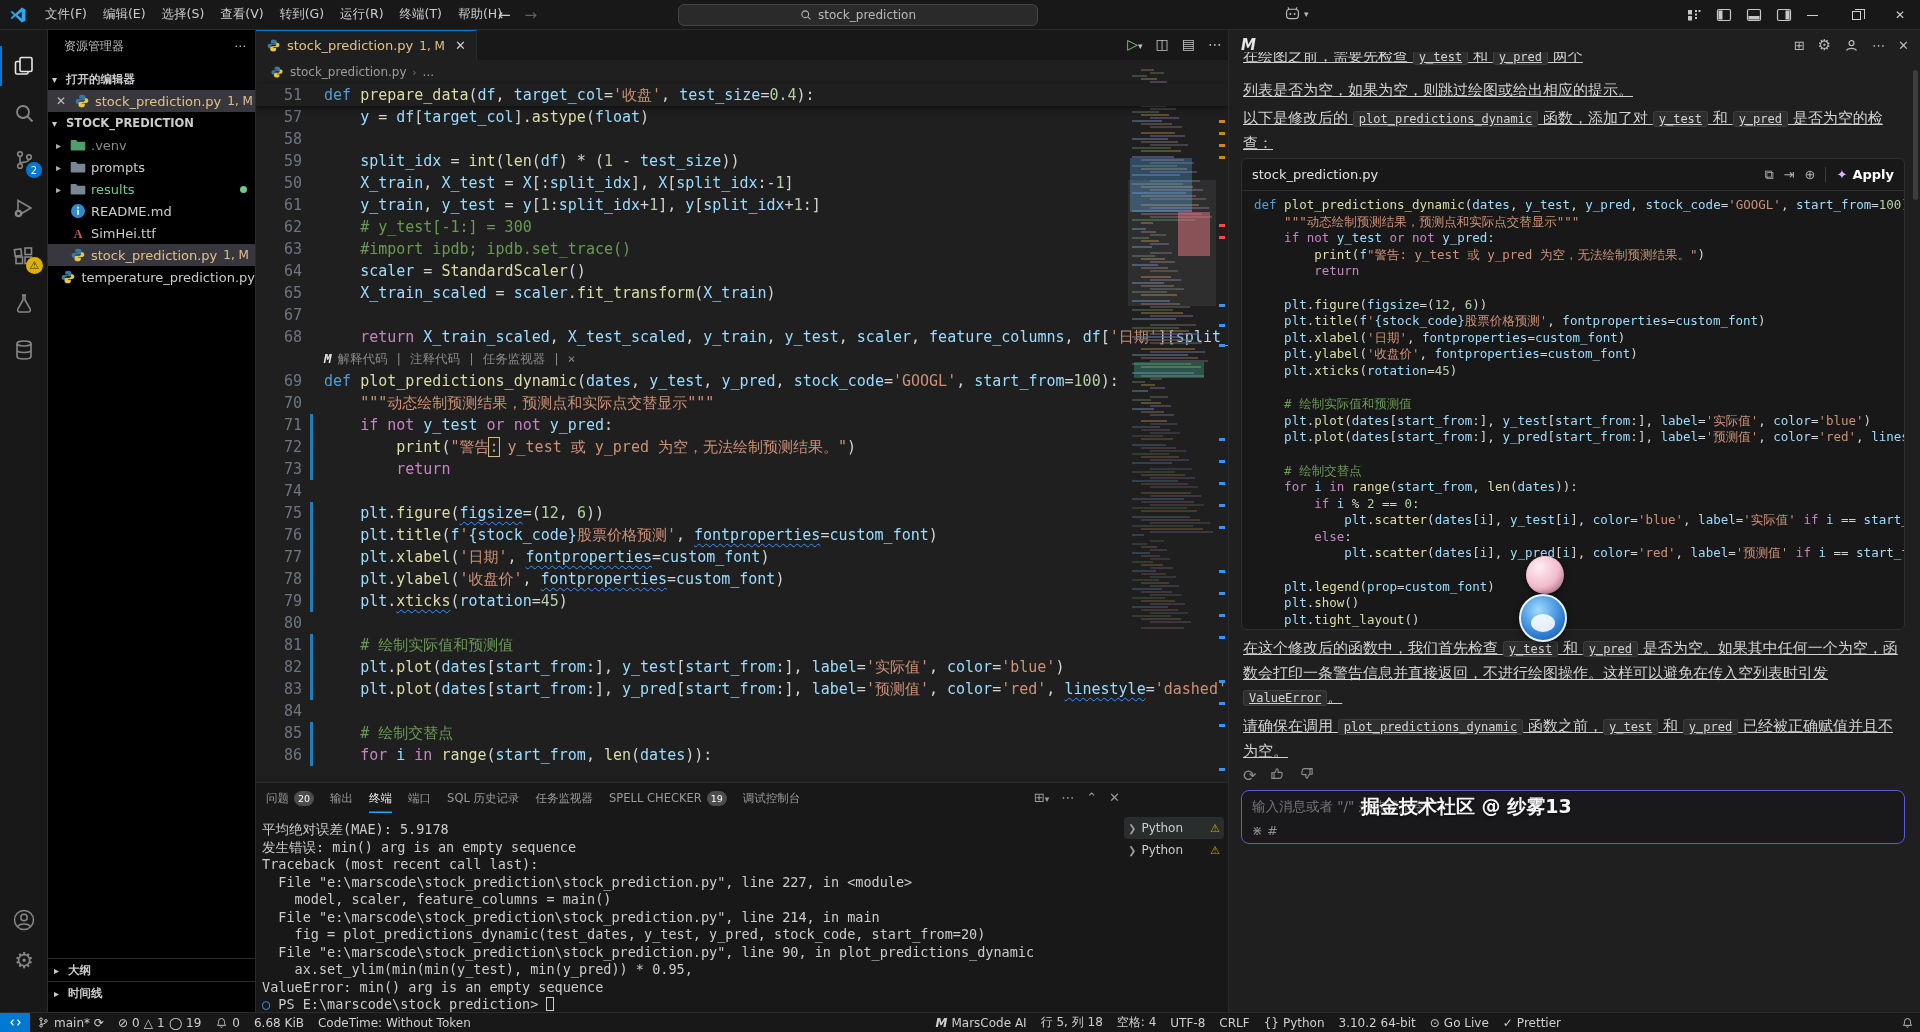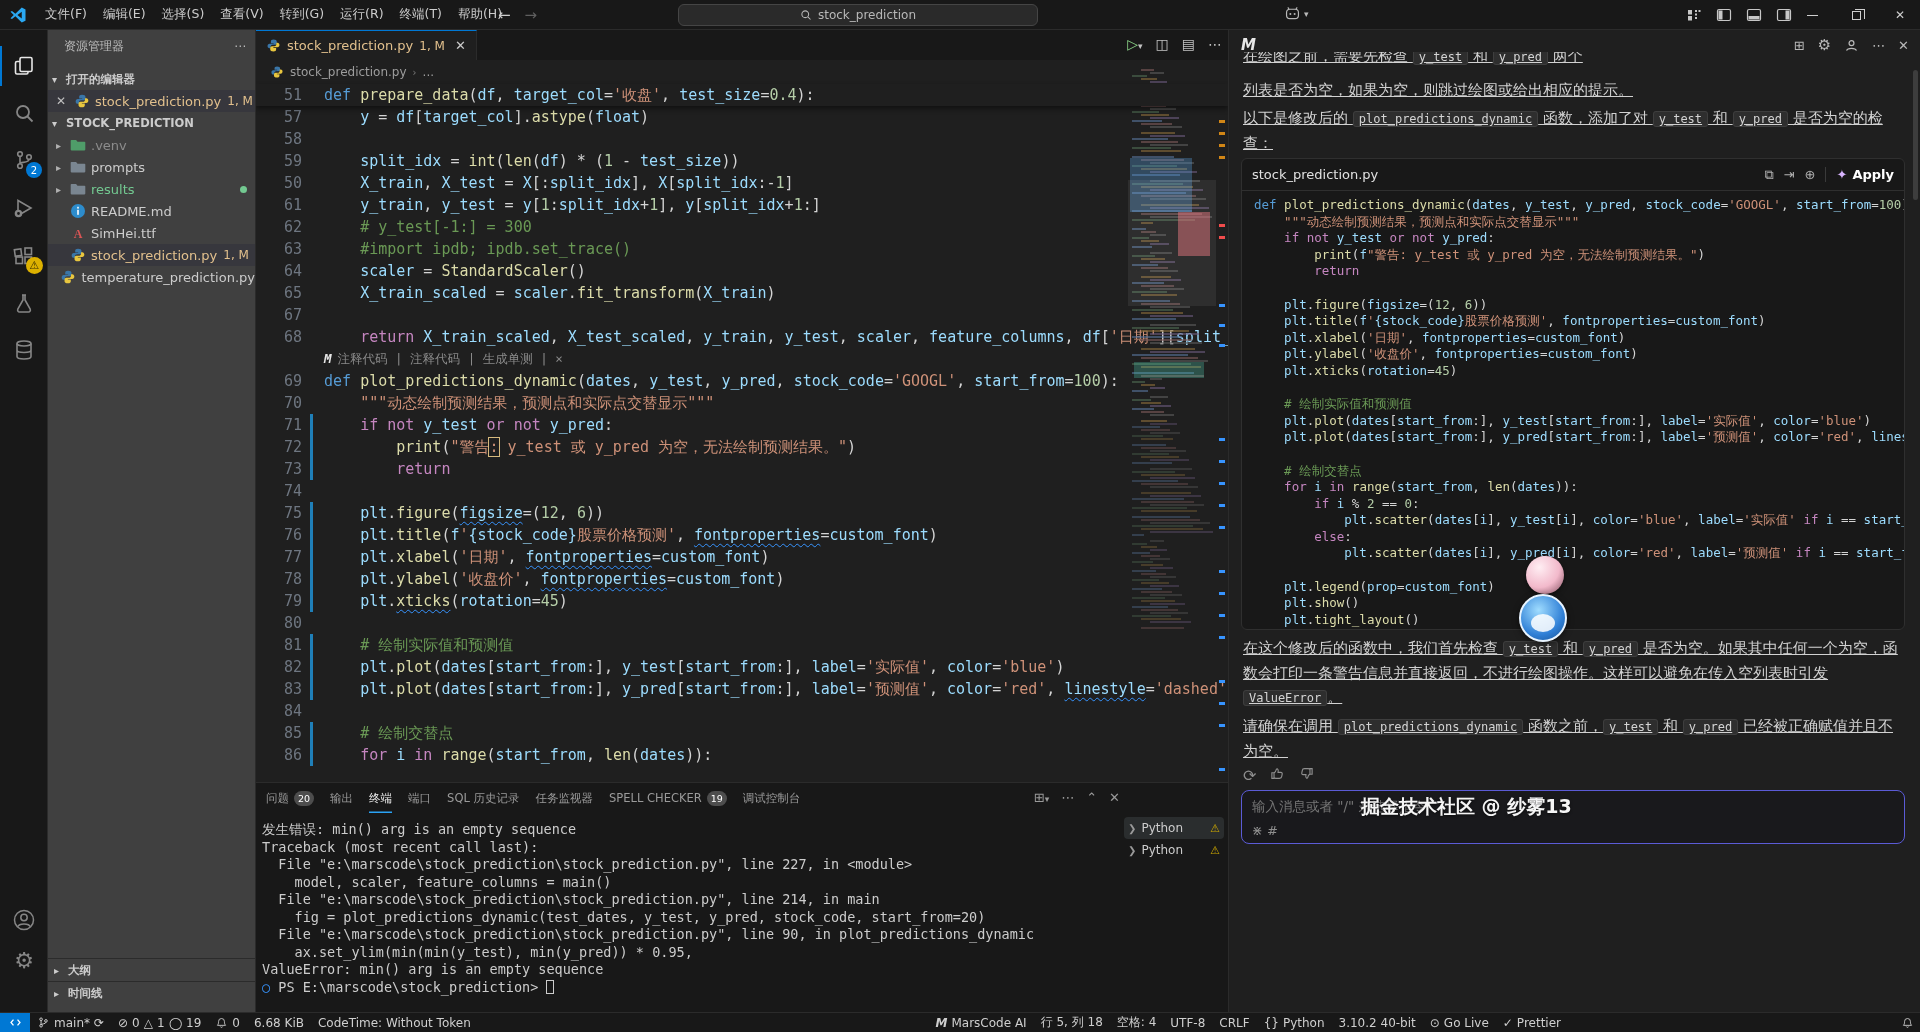--- a/index.html
+++ b/index.html
@@ -29,21 +29,21 @@
   #activitybar { position:absolute; left:0; top:30px; width:48px; height:982px; background:#181818; border-right:1px solid #2b2b2b; }
   .act { position:absolute; left:0; width:48px; height:40px; display:flex; align-items:center; justify-content:center; color:#868686; }
   .act.active { color:#e7e7e7; box-shadow:inset 2px 0 0 #0078d4; }
   .act svg { width:24px; height:24px; }
   .act .badge { position:absolute; right:6px; bottom:2px; min-width:16px; height:16px; border-radius:9px;
     background:#0078d4; color:#fff; font-size:10px; display:flex; align-items:center; justify-content:center; padding:0 3px; }
   .act .warnbadge { position:absolute; right:5px; bottom:2px; width:17px; height:17px; border-radius:50%;
     background:#ddb100; color:#3a3000; font-size:11px; display:flex; align-items:center; justify-content:center; }
 
   
-  #sidebar { position:absolute; left:48px; top:30px; width:208px; height:982px; background:#404040; border-right:1px solid #2b2b2b; font-size:13px; }
+  #sidebar { position:absolute; left:48px; top:30px; width:208px; height:982px; background:#000000; border-right:1px solid #2b2b2b; font-size:13px; }
   #explorer-title { height:24px; display:flex; align-items:center; padding:8px 8px 0 16px; color:#bbbbbb; font-size:12px; }
   #explorer-title .dots { margin-left:auto; color:#bbbbbb; letter-spacing:1px; }
   .sect { display:flex; align-items:center; height:22px; padding-left:4px; font-weight:bold; font-size:11.5px; color:#cccccc; }
   .sect .chev { width:14px; color:#cccccc; font-size:10px; }
   .frow { display:flex; align-items:center; height:22px; padding-left:8px; color:#cccccc; position:relative; white-space:nowrap; overflow:hidden; }
   .frow.selected { background:#37373d; }
   .frow .chev { width:12px; font-size:10px; color:#b0b0b0; }
   .frow .ficon { width:16px; height:16px; margin:0 5px 0 2px; flex:none; }
   .frow .closex { width:14px; color:#c0c0c0; margin-right:2px; font-size:12px; }
   .frow .fbadge { margin-left:6px; font-size:12px; }
@@ -416,21 +416,21 @@
       <div class="cl"><span class="ln">58</span></div>
       <div class="cl"><span class="ln">59</span>    <span class="id">split_idx</span> = <span class="fn">int</span>(<span class="fn">len</span>(<span class="id">df</span>) * (<span class="nu">1</span> - <span class="id">test_size</span>))</div>
       <div class="cl"><span class="ln">50</span>    <span class="id">X_train</span>, <span class="id">X_test</span> = <span class="id">X</span>[:<span class="id">split_idx</span>], <span class="id">X</span>[<span class="id">split_idx</span>:-<span class="nu">1</span>]</div>
       <div class="cl"><span class="ln">61</span>    <span class="id">y_train</span>, <span class="id">y_test</span> = <span class="id">y</span>[<span class="nu">1</span>:<span class="id">split_idx</span>+<span class="nu">1</span>], <span class="id">y</span>[<span class="id">split_idx</span>+<span class="nu">1</span>:]</div>
       <div class="cl"><span class="ln">62</span>    <span class="cm"># y_test[-1:] = 300</span></div>
       <div class="cl"><span class="ln">63</span>    <span class="cm">#import ipdb; ipdb.set_trace()</span></div>
       <div class="cl"><span class="ln">64</span>    <span class="id">scaler</span> = <span class="fn">StandardScaler</span>()</div>
       <div class="cl"><span class="ln">65</span>    <span class="id">X_train_scaled</span> = <span class="id">scaler</span>.<span class="fn">fit_transform</span>(<span class="id">X_train</span>)</div>
       <div class="cl"><span class="ln">67</span></div>
       <div class="cl"><span class="ln">68</span>    <span class="kc">return</span> <span class="id">X_train_scaled</span>, <span class="id">X_test_scaled</span>, <span class="id">y_train</span>, <span class="id">y_test</span>, <span class="id">scaler</span>, <span class="id">feature_columns</span>, <span class="id">df</span>[<span class="st">'日期'</span>][<span class="id">split_idx</span>:]</div>
-      <div class="cl" id="inline-widget"><span class="ln"></span><span class="wlogo">M</span><span>注释代码 | 注释代码 | 生成单测 | ×</span></div>
+      <div class="cl" id="inline-widget"><span class="ln"></span><span class="wlogo">M</span><span>解释代码 | 注释代码 | 任务监视器 | ×</span></div>
       <div class="cl"><span class="ln">69</span><span class="kb">def</span> <span class="fn">plot_predictions_dynamic</span>(<span class="id">dates</span>, <span class="id">y_test</span>, <span class="id">y_pred</span>, <span class="id">stock_code</span>=<span class="st">'GOOGL'</span>, <span class="id">start_from</span>=<span class="nu">100</span>):</div>
       <div class="cl"><span class="ln">70</span>    <span class="st">""</span><span class="st">"动态绘制预测结果，预测点和实际点交替显示"</span><span class="st">""</span></div>
       <div class="cl"><span class="ln">71</span><span class="gbar"></span>    <span class="kc">if</span> <span class="kc">not</span> <span class="id">y_test</span> <span class="kc">or</span> <span class="kc">not</span> <span class="id">y_pred</span>:</div>
       <div class="cl"><span class="ln">72</span><span class="gbar"></span>        <span class="fn">print</span>(<span class="st">"警告<span class="cursor-box">:</span> y_test 或 y_pred 为空，无法绘制预测结果。"</span>)</div>
       <div class="cl"><span class="ln">73</span><span class="gbar"></span>        <span class="kc">return</span></div>
       <div class="cl"><span class="ln">74</span></div>
       <div class="cl"><span class="ln">75</span><span class="gbar"></span>    <span class="id">plt</span>.<span class="fn">figure</span>(<span class="id"><u class="sq">figsize</u></span>=(<span class="nu">12</span>, <span class="nu">6</span>))</div>
       <div class="cl"><span class="ln">76</span><span class="gbar"></span>    <span class="id">plt</span>.<span class="fn">title</span>(<span class="id">f</span><span class="st">'<span class="id">{stock_code}</span>股票价格预测'</span>, <span class="id"><u class="sq">fontproperties</u></span>=<span class="id">custom_font</span>)</div>
       <div class="cl"><span class="ln">77</span><span class="gbar"></span>    <span class="id">plt</span>.<span class="fn">xlabel</span>(<span class="st">'日期'</span>, <span class="id"><u class="sq">fontproperties</u></span>=<span class="id">custom_font</span>)</div>
       <div class="cl"><span class="ln">78</span><span class="gbar"></span>    <span class="id">plt</span>.<span class="fn">ylabel</span>(<span class="st">'收盘价'</span>, <span class="id"><u class="sq">fontproperties</u></span>=<span class="id">custom_font</span>)</div>
@@ -672,20 +672,21 @@
         <span>调试控制台</span>
       </div>
     </div>
   <div id="panel-actions">
     <span>⊞<span style="font-size:9px;">▾</span></span>
     <span>⋯</span>
     <span>⌃</span>
     <span>✕</span>
   </div>
   <div id="term-body">
+      <div class="tline">平均绝对误差(MAE): 5.9178</div>
       <div class="tline">发生错误: min() arg is an empty sequence</div>
       <div class="tline">Traceback (most recent call last):</div>
       <div class="tline">  File "e:\marscode\stock_prediction\stock_prediction.py", line 227, in &lt;module&gt;</div>
       <div class="tline">    model, scaler, feature_columns = main()</div>
       <div class="tline">  File "e:\marscode\stock_prediction\stock_prediction.py", line 214, in main</div>
       <div class="tline">    fig = plot_predictions_dynamic(test_dates, y_test, y_pred, stock_code, start_from=20)</div>
       <div class="tline">  File "e:\marscode\stock_prediction\stock_prediction.py", line 90, in plot_predictions_dynamic</div>
       <div class="tline">    ax.set_ylim(min(min(y_test), min(y_pred)) * 0.95,</div>
       <div class="tline">ValueError: min() arg is an empty sequence</div>
       <div class="tline"><span class="shellmark">○ </span>PS E:\marscode\stock_prediction&gt; <span class="curs"></span></div>
@@ -837,21 +838,21 @@
         <span>UTF-8</span>
       </div>
       <div class="sitem">
         <span>CRLF</span>
       </div>
       <div class="sitem">
         <span>{} </span>
         <span>Python</span>
       </div>
       <div class="sitem">
-        <span>3.10.2 40-bit</span>
+        <span>3.10.2 64-bit</span>
       </div>
       <div class="sitem">
         <span>⊙ </span>
         <span>Go Live</span>
       </div>
       <div class="sitem">
         <span>✓ </span>
         <span>Prettier</span>
       </div>
     </div>

